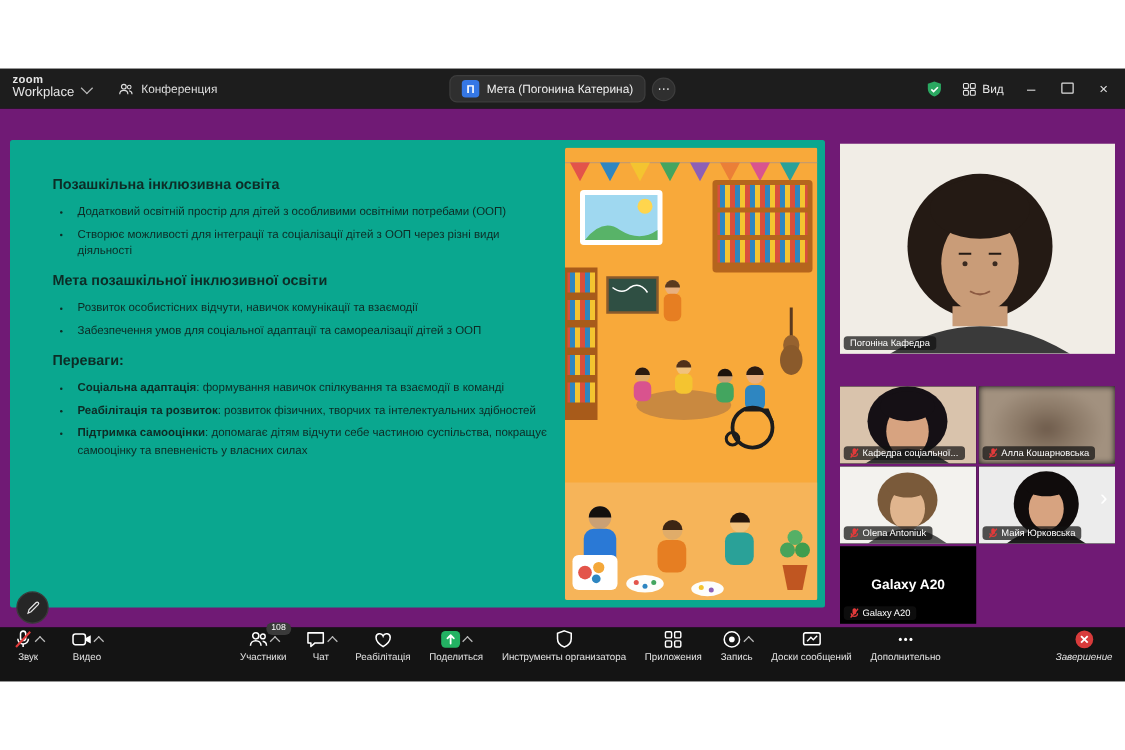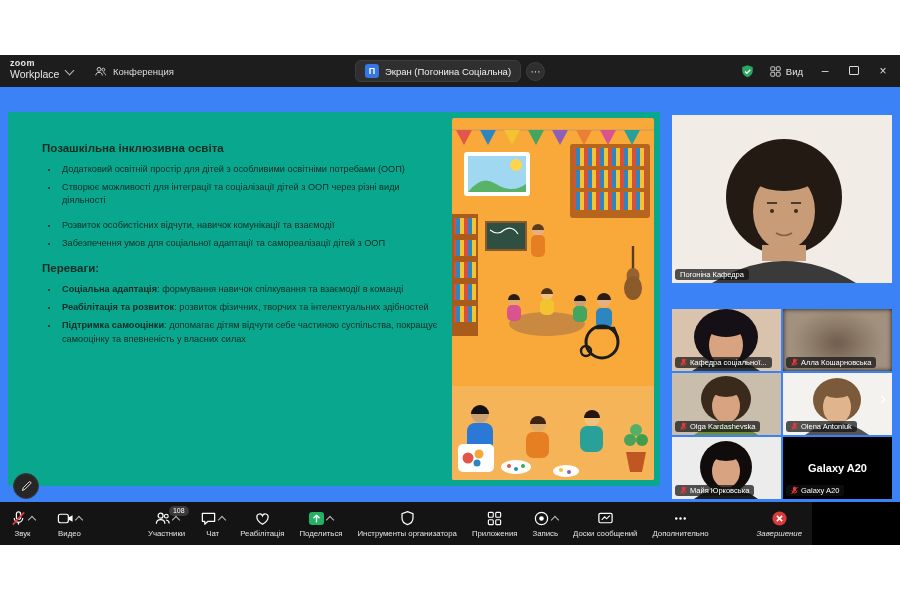--- a/index.html
+++ b/index.html
@@ -23,21 +23,21 @@
   .pill-avatar{width:14px;height:14px;border-radius:3px;background:#3577e5;color:#fff;font-size:9px;
                font-weight:700;display:flex;align-items:center;justify-content:center;}
   .pill-more{width:19px;height:19px;border-radius:50%;background:#2f2f2f;border:1px solid #3d3d3d;
              color:#ddd;display:flex;align-items:center;justify-content:center;font-size:10px;padding:0;cursor:pointer;}
   .right-cluster{position:absolute;right:10px;top:0;height:32px;display:flex;align-items:center;gap:15px;}
   .view-btn{display:flex;align-items:center;gap:5px;font-size:9.5px;color:#e6e6e6;cursor:pointer;}
   .win-btn{font-size:12px;color:#ddd;width:14px;text-align:center;cursor:pointer;background:none;border:none;padding:0;}
   .box-i{display:inline-block;width:8px;height:7px;border:1.2px solid #ddd;border-radius:1px;}
 
   
-  .content{position:absolute;top:32px;left:0;right:0;height:415px;background:#3b82f6;}
+  .content{position:absolute;top:32px;left:0;right:0;height:415px;background:#701a75;}
 
   .slide{position:absolute;left:8px;top:25px;width:652px;height:374px;background:#0aa78f;border-radius:2px;}
   .slide-text{position:absolute;left:0;top:0;right:216px;bottom:0;padding:30px 0 0 34px;color:#0d2c26;}
   .slide-text h1,.slide-text h2{font-size:11.5px;font-weight:700;margin:0 0 9px;}
   .slide-text ul{margin:0 0 12px;padding-left:17px;}
   .slide-text li{font-size:9.2px;line-height:1.42;margin-bottom:5px;padding-left:3px;}
   .slide-text li::marker{font-size:8px;}
   .slide-text b{font-weight:700;}
   .slide-art{position:absolute;top:6px;right:6px;width:202px;bottom:6px;border-radius:2px;overflow:hidden;}
   .slide-art svg{width:100%;height:100%;display:block;}
@@ -60,22 +60,22 @@
   .black-bg{position:absolute;inset:0;background:#000;}
   .center-label{position:absolute;inset:0;display:flex;align-items:center;justify-content:center;
                 color:#fff;font-size:11px;font-weight:600;}
   .name-pill{position:absolute;left:3px;bottom:3px;display:flex;align-items:center;gap:3px;
              background:rgba(18,18,18,.72);border-radius:3px;padding:1px 5px;font-size:7.5px;color:#fff;
              white-space:nowrap;max-width:99px;overflow:hidden;}
   .panel-next{position:absolute;left:206px;top:300px;background:none;border:none;color:#fff;
               font-size:18px;line-height:1;padding:2px;cursor:pointer;}
 
   
-  .toolbar{position:absolute;left:0;bottom:0;width:812px;height:43px;background:#141414;
-           display:flex;align-items:center;padding:0 10px;box-sizing:border-box;}
+  .toolbar{position:absolute;left:0;bottom:0;width:900px;height:43px;background:#141414;
+           display:flex;padding:0 10px;box-sizing:border-box;}
   .tb-left{display:flex;gap:22px;margin-right:26px;}
   .tb-center{flex:1;display:flex;justify-content:center;gap:15px;}
   .tb-right{margin-left:8px;font-style:italic;}
   .tb-item{display:flex;flex-direction:column;align-items:center;gap:1px;position:relative;cursor:pointer;}
   .icon-row{display:flex;align-items:center;gap:2px;height:18px;}
   .tbi{width:17px;height:17px;}
   .tb-label{font-size:7.8px;color:#e3e3e3;white-space:nowrap;}
   .badge{position:absolute;top:-4px;left:21px;background:#3a3a3a;border-radius:7px;color:#fff;
          font-size:7px;line-height:10px;padding:0 4px;}
   .chev-u{width:5px;height:5px;border-left:1.2px solid #bdbdbd;border-top:1.2px solid #bdbdbd;
@@ -102,21 +102,21 @@
           <path d="M2.5 14.5c0-2.7 2-4.3 4.5-4.3s4.5 1.6 4.5 4.3" stroke="#ddd" fill="none" stroke-width="1.3"></path>
           <circle cx="13" cy="6.5" r="2" stroke="#ddd" fill="none" stroke-width="1.2"></circle>
           <path d="M12.8 10.6c2 .3 3.3 1.7 3.3 3.7" stroke="#ddd" fill="none" stroke-width="1.2"></path>
         </svg>
         <span>Конференция</span>
       </div>
 
       <div class="share-wrap">
         <div class="share-pill">
           <span class="pill-avatar">П</span>
-          <span>Экран (Погонина Соціальна)</span>
+          <span>Мета (Погонина Катерина)</span>
         </div>
         <button class="pill-more">
           <span>⋯</span>
         </button>
       </div>
 
       <div class="right-cluster">
         <svg width="15" height="15" viewBox="0 0 16 16">
           <path d="M8 1.3l5.6 1.9v4c0 3.5-2.3 5.7-5.6 6.8-3.3-1.1-5.6-3.3-5.6-6.8v-4z" fill="#2aa861"></path>
           <path d="M5.4 8l1.9 1.9L11 6.2" stroke="#fff" fill="none" stroke-width="1.4"></path>
@@ -138,20 +138,21 @@
 
     <main class="content">
 
       <section class="slide">
         <div class="slide-text">
           <h1>Позашкільна інклюзивна освіта</h1>
           <ul>
             <li>Додатковий освітній простір для дітей з особливими освітніми потребами (ООП)</li>
             <li>Створює можливості для інтеграції та соціалізації дітей з ООП через різні види діяльності</li>
           </ul>
+          <h2>Мета позашкільної інклюзивної освіти</h2>
           <ul>
             <li>Розвиток особистісних відчути, навичок комунікації та взаємодії</li>
             <li>Забезпечення умов для соціальної адаптації та самореалізації дітей з ООП</li>
           </ul>
           <h2>Переваги:</h2>
           <ul>
             <li><b>Соціальна адаптація</b><span>: формування навичок спілкування та взаємодії в команді</span></li>
             <li><b>Реабілітація та розвиток</b><span>: розвиток фізичних, творчих та інтелектуальних здібностей</span></li>
             <li><b>Підтримка самооцінки</b><span>: допомагає дітям відчути себе частиною суспільства, покращує самооцінку та впевненість у власних силах</span></li>
           </ul>
@@ -305,37 +306,20 @@
             <span class="name-pill">
               <svg width="7" height="9" viewBox="0 0 7 9">
                 <rect x="2" y="0.5" width="3" height="5" rx="1.5" fill="#e23b3b"></rect>
                 <path d="M1 4.5a2.5 2.5 0 0 0 5 0" stroke="#e23b3b" fill="none"></path>
                 <line x1="0.5" y1="8" x2="6.5" y2="1" stroke="#e23b3b"></line>
               </svg>
               <span>Алла Кошарновська</span>
             </span>
           </div>
 
-          <div class="tile">
-            <svg viewBox="0 0 109 62" preserveAspectRatio="xMidYMid slice">
-              <rect width="109" height="62" fill="#c9beab"></rect>
-              <ellipse cx="54" cy="26" rx="25" ry="23" fill="#3a2a1c"></ellipse>
-              <ellipse cx="54" cy="33" rx="14" ry="17" fill="#d7a380"></ellipse>
-              <ellipse cx="54" cy="15" rx="17" ry="9" fill="#3a2a1c"></ellipse>
-              <path d="M22 62 q32-24 64 0z" fill="#6f8f3f"></path>
-            </svg>
-            <span class="name-pill">
-              <svg width="7" height="9" viewBox="0 0 7 9">
-                <rect x="2" y="0.5" width="3" height="5" rx="1.5" fill="#e23b3b"></rect>
-                <path d="M1 4.5a2.5 2.5 0 0 0 5 0" stroke="#e23b3b" fill="none"></path>
-                <line x1="0.5" y1="8" x2="6.5" y2="1" stroke="#e23b3b"></line>
-              </svg>
-              <span>Olga Kardashevska</span>
-            </span>
-          </div>
 
           <div class="tile">
             <svg viewBox="0 0 109 62" preserveAspectRatio="xMidYMid slice">
               <rect width="109" height="62" fill="#f3f2ee"></rect>
               <ellipse cx="54" cy="27" rx="24" ry="22" fill="#7a5a3a"></ellipse>
               <ellipse cx="54" cy="34" rx="14" ry="17" fill="#e0b58e"></ellipse>
               <ellipse cx="54" cy="16" rx="17" ry="9" fill="#7a5a3a"></ellipse>
               <path d="M22 62 q32-24 64 0z" fill="#555"></path>
             </svg>
             <span class="name-pill">

